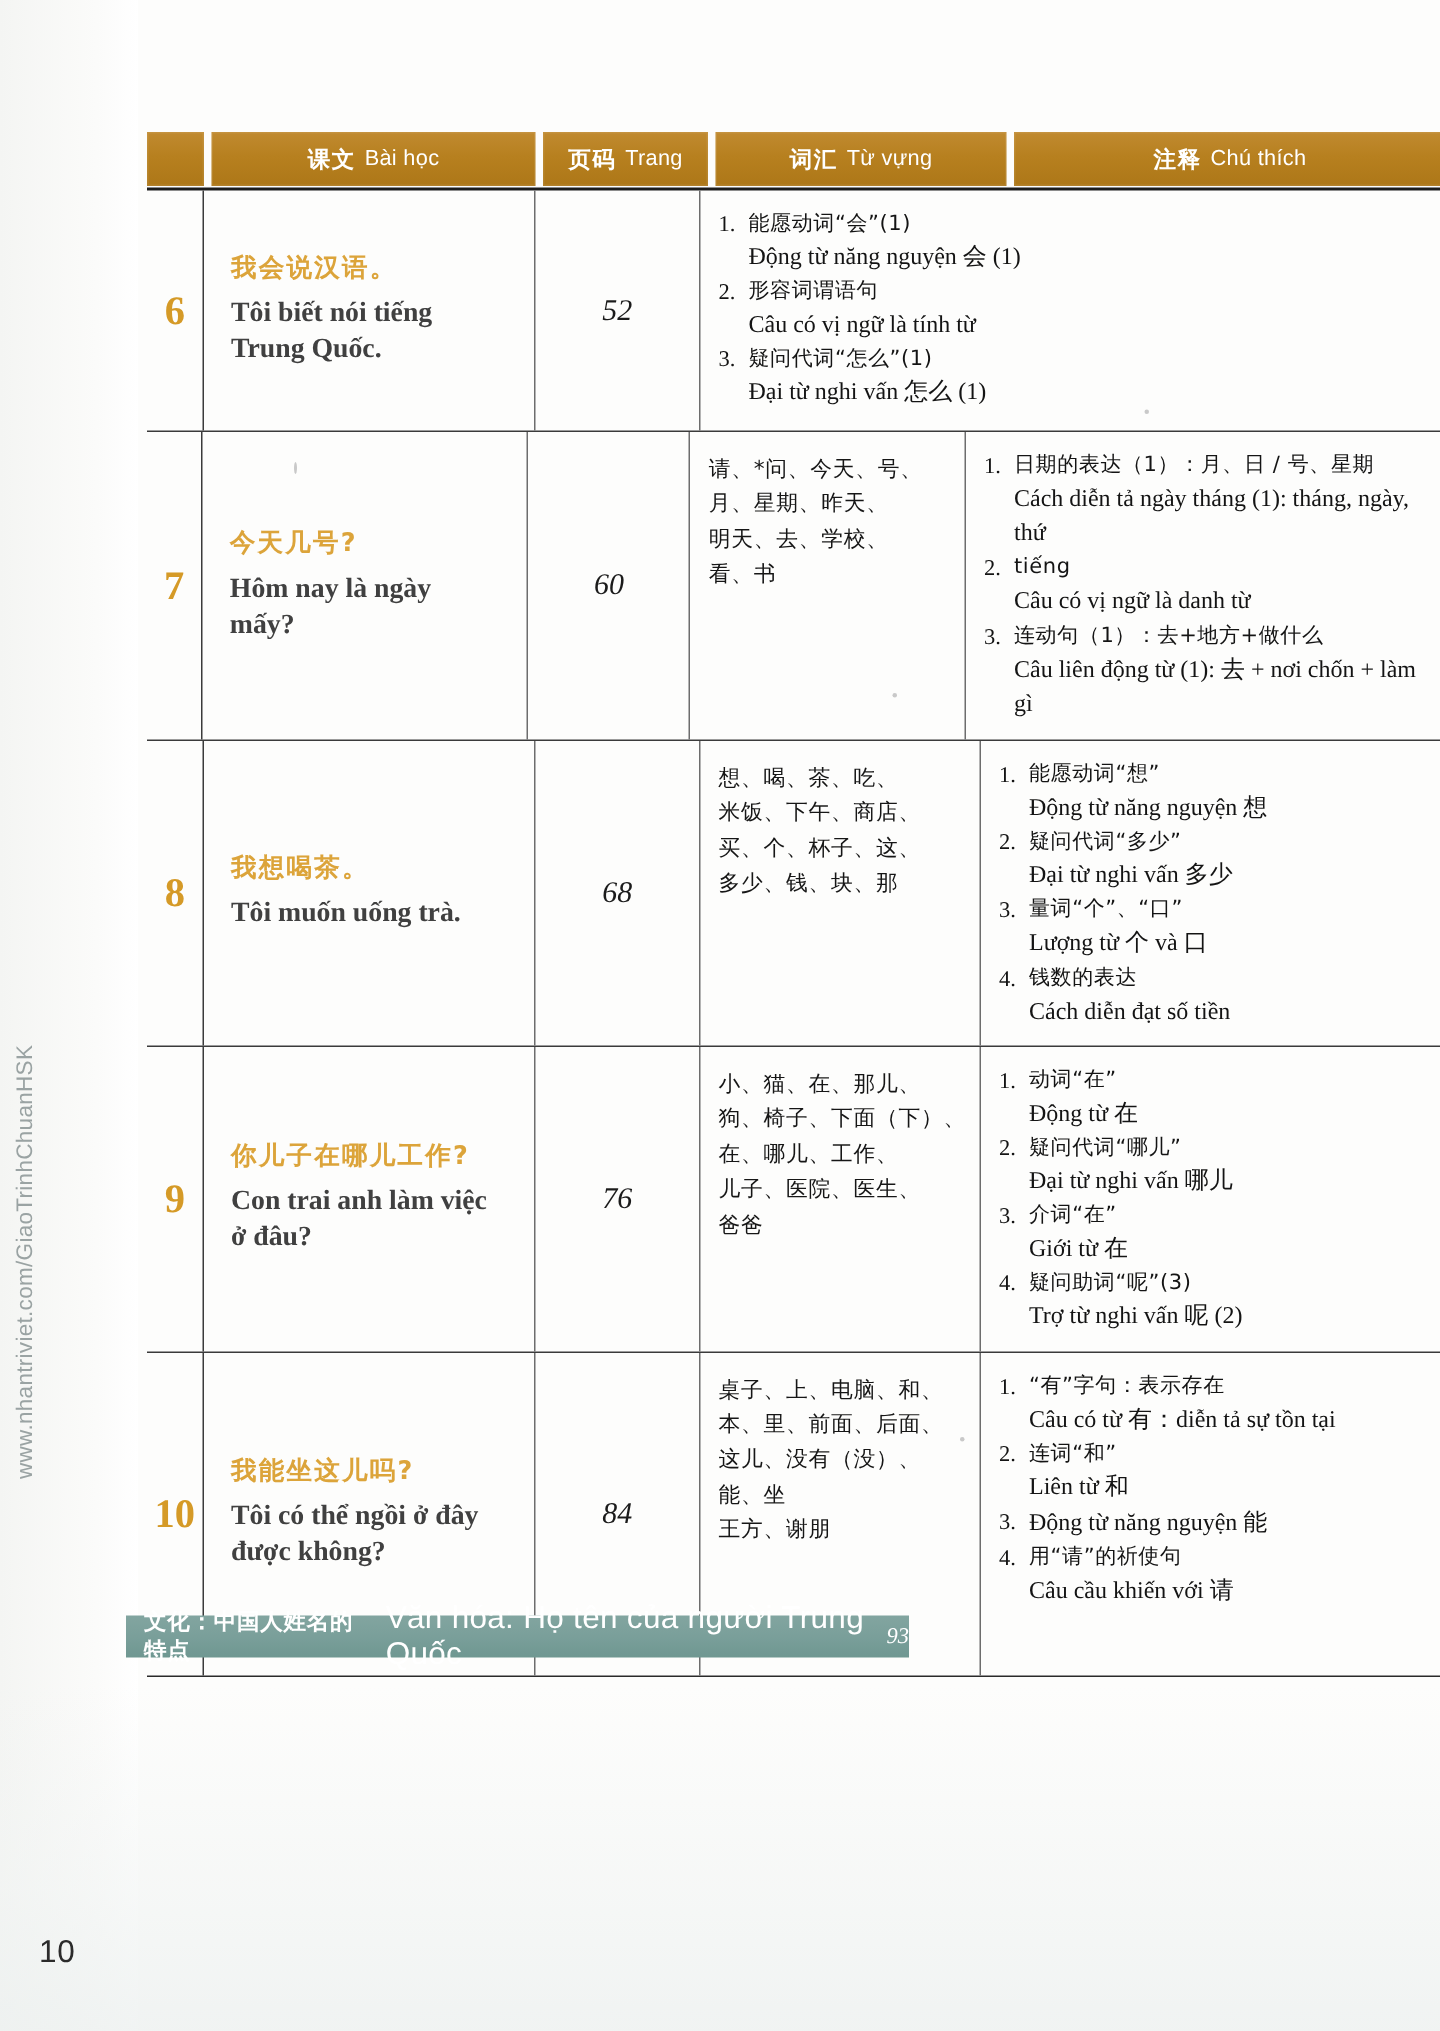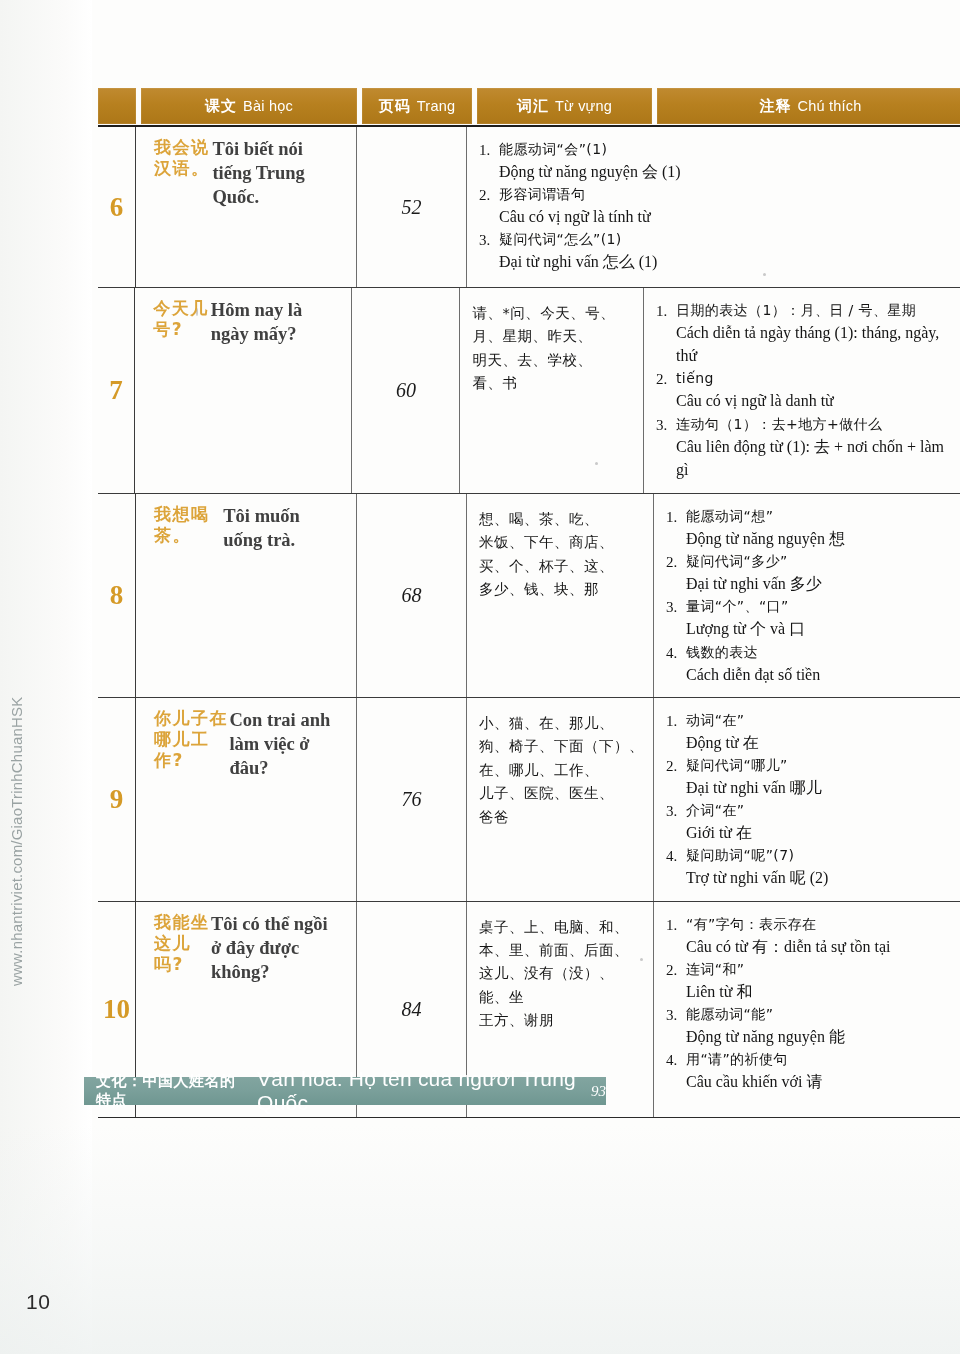--- a/index.html
+++ b/index.html
@@ -99,21 +99,21 @@
     font-family: "Liberation Sans", sans-serif;
     font-weight: 400;
     font-size: 14.5px;
     margin-left: 6px;
     letter-spacing: .2px;
   }
 
   .th-num   { width: 38px; }
   .th-les   { width: 216px; }
   .th-page  { width: 110px; }
-  .th-vocab { width: 175px; }
+  .th-vocab { width: 194px; }
   .th-notes { flex: 1 1 auto; }
 
   
   .head-rule {
     height: 2px;
     background: #1d1d1d;
     margin-top: 1px;
   }
 
   
@@ -143,21 +143,21 @@
   .c-num span {
     font-family: "Liberation Serif", serif;
     font-weight: 700;
     font-size: 27px;
     color: #d59a27;
   }
 
   .c-les {
     width: 221px;
     display: flex;
-    flex-direction: row;
+    flex-direction: column;
     justify-content: center;
     padding-left: 18px;
     padding-right: 18px;
   }
   .les-cn {
     font-family: "DejaVu Sans", sans-serif;
     font-weight: 700;
     font-size: 17px;
     color: #dca43a;
     letter-spacing: 1.5px;
@@ -470,21 +470,21 @@
             <div class="note-item">
               <div class="note-num">3.</div>
               <div class="note-body">
                 <div class="note-cn">介词“在”</div>
                 <div class="note-vn">Giới từ 在</div>
               </div>
             </div>
             <div class="note-item">
               <div class="note-num">4.</div>
               <div class="note-body">
-                <div class="note-cn">疑问助词“呢”(7)</div>
+                <div class="note-cn">疑问助词“呢”(3)</div>
                 <div class="note-vn">Trợ từ nghi vấn 呢 (2)</div>
               </div>
             </div>
           </div>
         </div>
         <div class="trow" style="min-height: 215px;">
           <div class="td c-num">
             <span>10</span>
           </div>
           <div class="td c-les">
@@ -512,21 +512,20 @@
             <div class="note-item">
               <div class="note-num">2.</div>
               <div class="note-body">
                 <div class="note-cn">连词“和”</div>
                 <div class="note-vn">Liên từ 和</div>
               </div>
             </div>
             <div class="note-item">
               <div class="note-num">3.</div>
               <div class="note-body">
-                <div class="note-cn">能愿动词“能”</div>
                 <div class="note-vn">Động từ năng nguyện 能</div>
               </div>
             </div>
             <div class="note-item">
               <div class="note-num">4.</div>
               <div class="note-body">
                 <div class="note-cn">用“请”的祈使句</div>
                 <div class="note-vn">Câu cầu khiến với 请</div>
               </div>
             </div>

